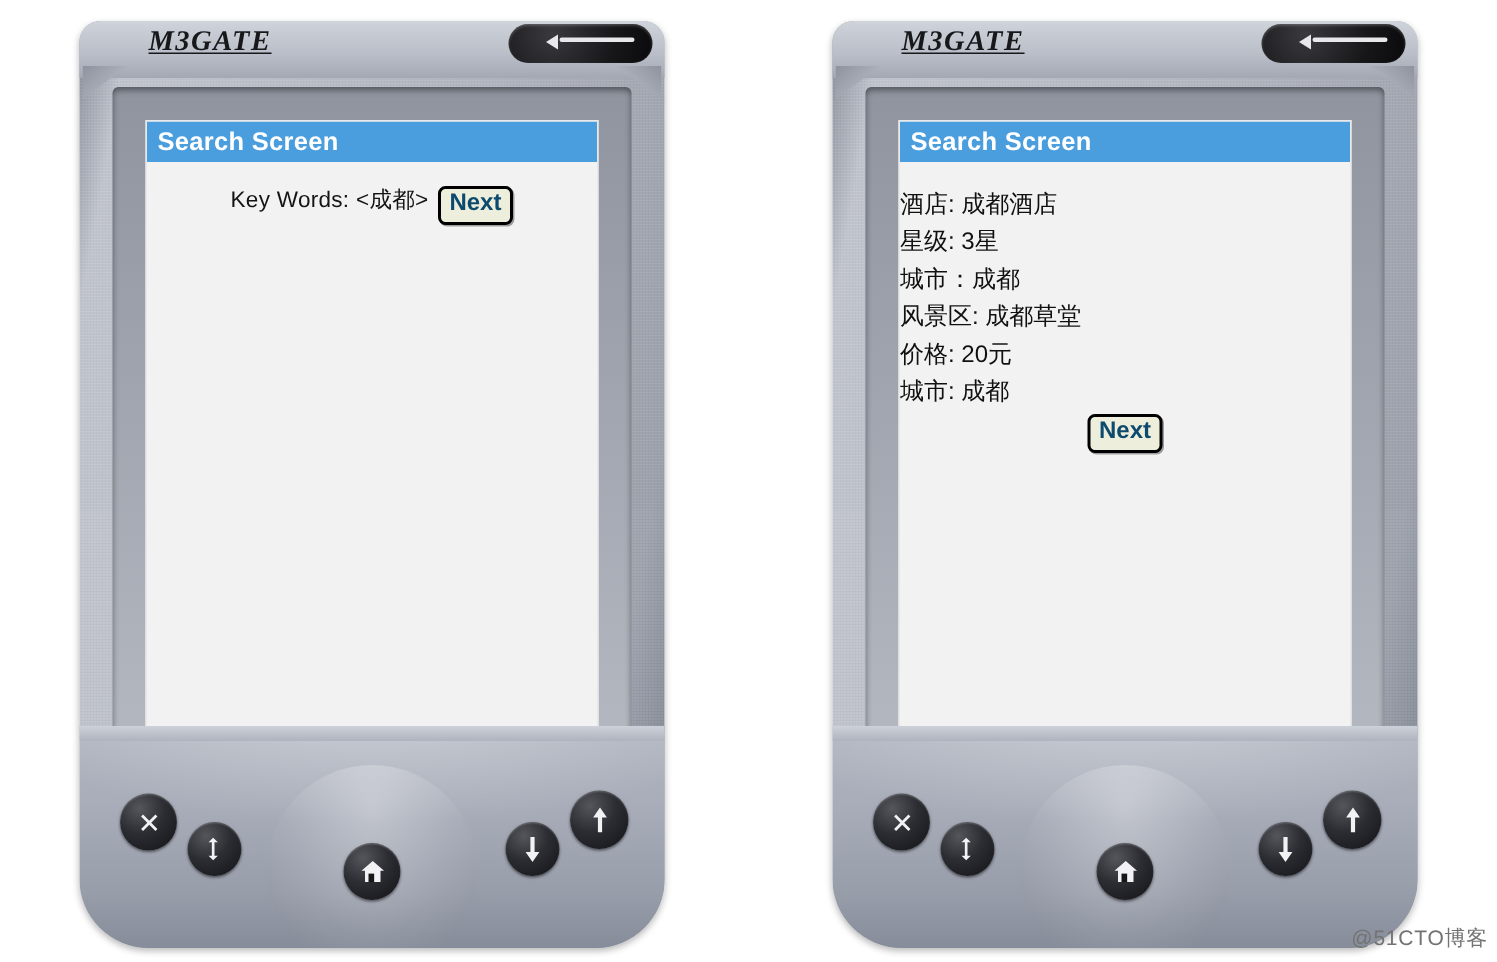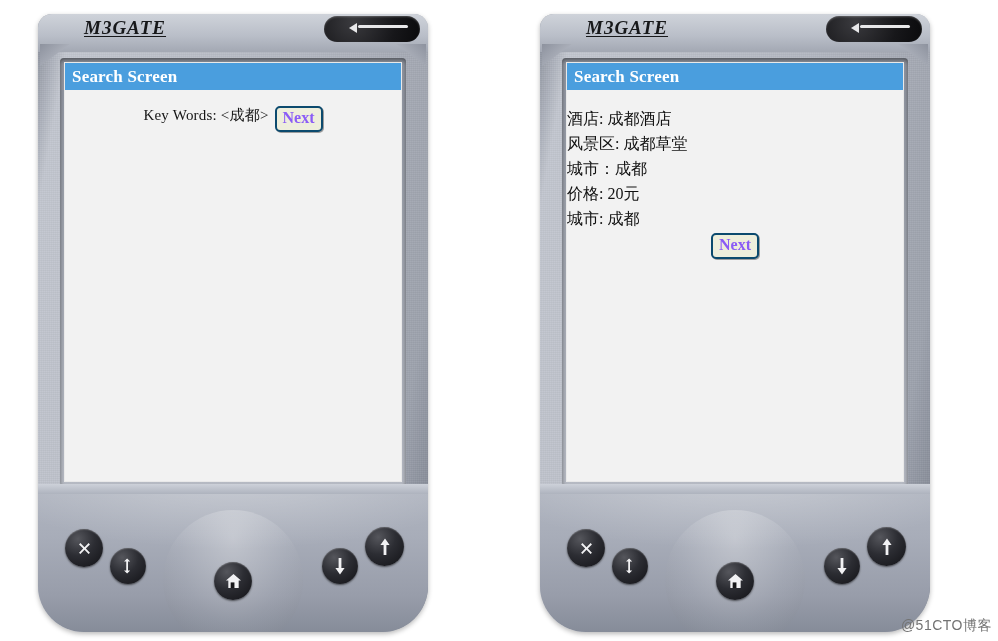--- a/index.html
+++ b/index.html
@@ -21,20 +21,21 @@
     height: 641px;
     background: #ffffff;
   }
 
   
   .device {
     position: absolute;
     width: 390px;
     height: 618px;
     top: 14px;
+    margin-left: 15px;
   }
   .device.left  { left: 38px; }
   .device.right { left: 540px; }
 
   .device-body {
     position: absolute;
     inset: 0;
     border-radius: 14px 14px 46px 46px;
     background:
       linear-gradient(100deg,
@@ -119,23 +120,22 @@
 
   
   .screen-well {
     position: absolute;
     left: 22px;
     right: 22px;
     top: 44px;
     height: 420px;
     border-radius: 4px;
     background: linear-gradient(180deg, #8f949f, #b6bac3);
-    padding: 4px;
+    padding: 22px;
     box-shadow: inset 0 2px 4px rgba(0,0,0,0.45);
-    font-family: Liberation Serif, serif;
   }
   .screen {
     position: relative;
     width: 100%;
     height: 100%;
     background: #f2f2f2;
     border: 1px solid #e9e9e9;
     box-sizing: border-box;
     overflow: hidden;
   }
@@ -187,25 +187,25 @@
   .btn-center {
     display: flex;
     justify-content: center;
     margin-top: 2px;
   }
 
   
   .next-btn {
     display: inline-block;
     background: #eeeedc;
-    border: 2px solid #0c4a6e;
+    border: 2px solid #000000;
     border-radius: 5px;
     font-weight: bold;
     font-size: 16px;
-    color: #8b5cf6;
+    color: #0c4a6e;
     padding: 0px 6px 2px 6px;
     line-height: 20px;
     box-shadow: 1px 1px 0 rgba(0,0,0,0.35);
     cursor: pointer;
     white-space: nowrap;
   }
 
   
   .deck {
     position: absolute;
@@ -345,22 +345,23 @@
     </div>
     <div class="bevel-tl"></div>
     <div class="bevel-tr"></div>
 
     <div class="screen-well">
       <div class="screen">
         <div class="title-bar">Search Screen</div>
         <div class="screen-body">
           <div class="info-list">
             <div class="info-line">酒店: 成都酒店</div>
+            <div class="info-line">星级: 3星</div>
+            <div class="info-line">城市：成都</div>
             <div class="info-line">风景区: 成都草堂</div>
-            <div class="info-line">城市：成都</div>
             <div class="info-line">价格: 20元</div>
             <div class="info-line">城市: 成都</div>
             <div class="btn-center">
               <span class="next-btn">Next</span>
             </div>
           </div>
         </div>
       </div>
     </div>
 

